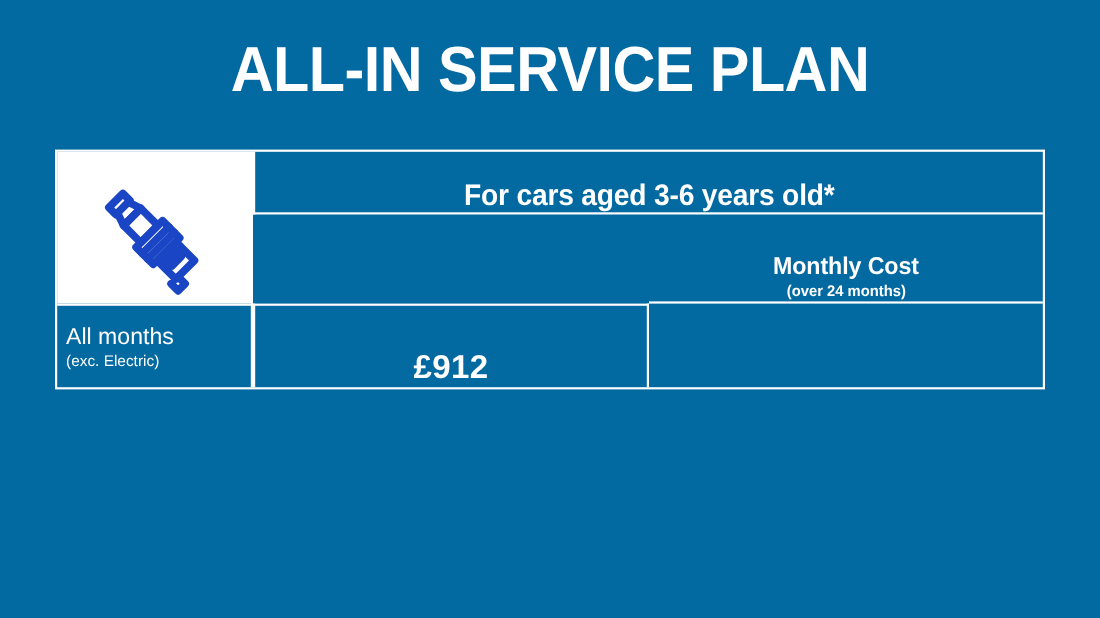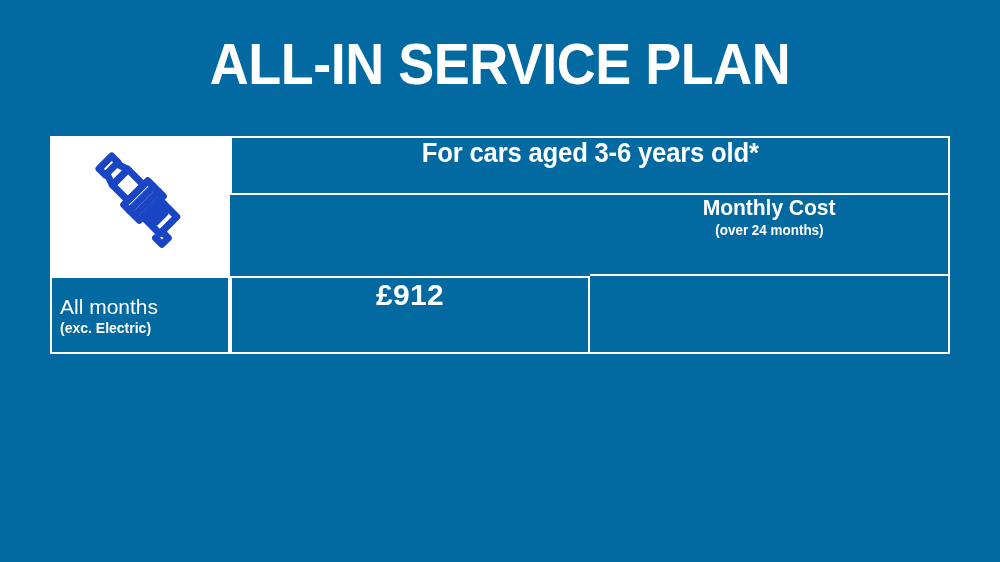--- a/index.html
+++ b/index.html
@@ -49,21 +49,21 @@
     box-sizing: border-box;
   }
 
   .cell {
     position: absolute;
     box-sizing: border-box;
     color: #ffffff;
     display: flex;
     flex-direction: column;
     align-items: center;
-    justify-content: flex-start;
+    justify-content: flex-end;
     text-align: center;
   }
 
   
   #icon-cell {
     left: 0;
     top: 0;
     width: 178px;
     height: 138px;
     background: #ffffff;
@@ -131,21 +131,21 @@
     padding-left: 8px;
     text-align: left;
   }
   #models-label {
     font-size: 21px;
     font-weight: normal;
     line-height: 25px;
   }
   #models-sub {
     font-size: 14px;
-    font-weight: bold;
+    font-weight: normal;
     line-height: 18px;
   }
 
   #otp-value-cell {
     left: 178px;
     top: 138px;
     width: 360px;
     height: 76px;
     border-left: 2px solid #ffffff;
     border-right: 2px solid #ffffff;

